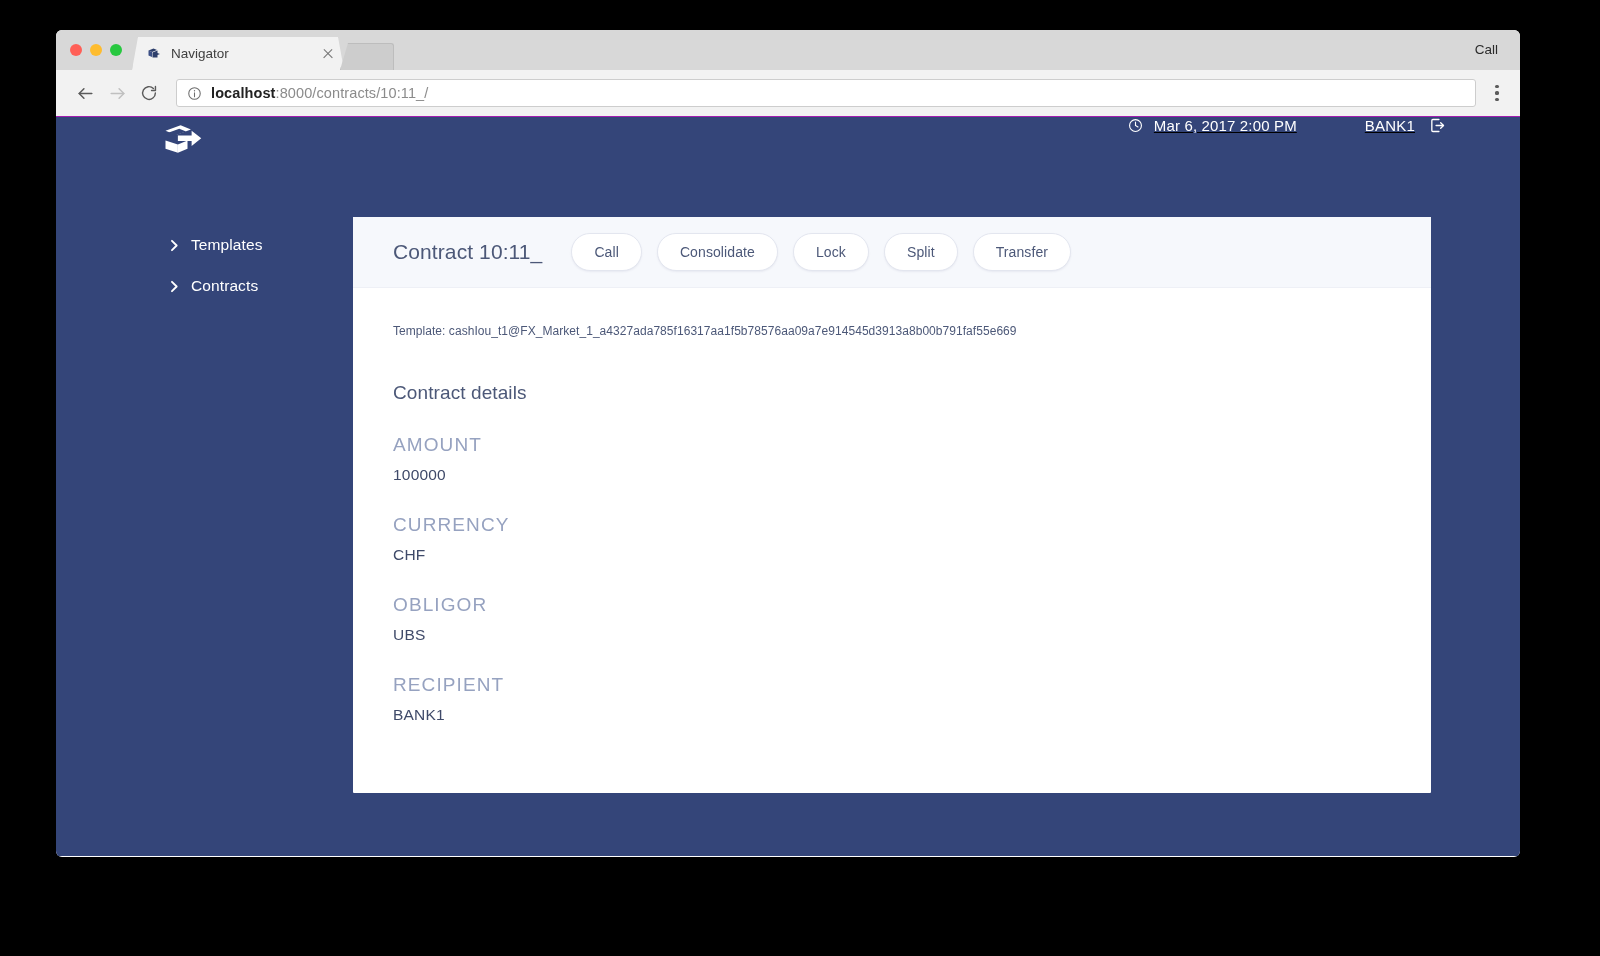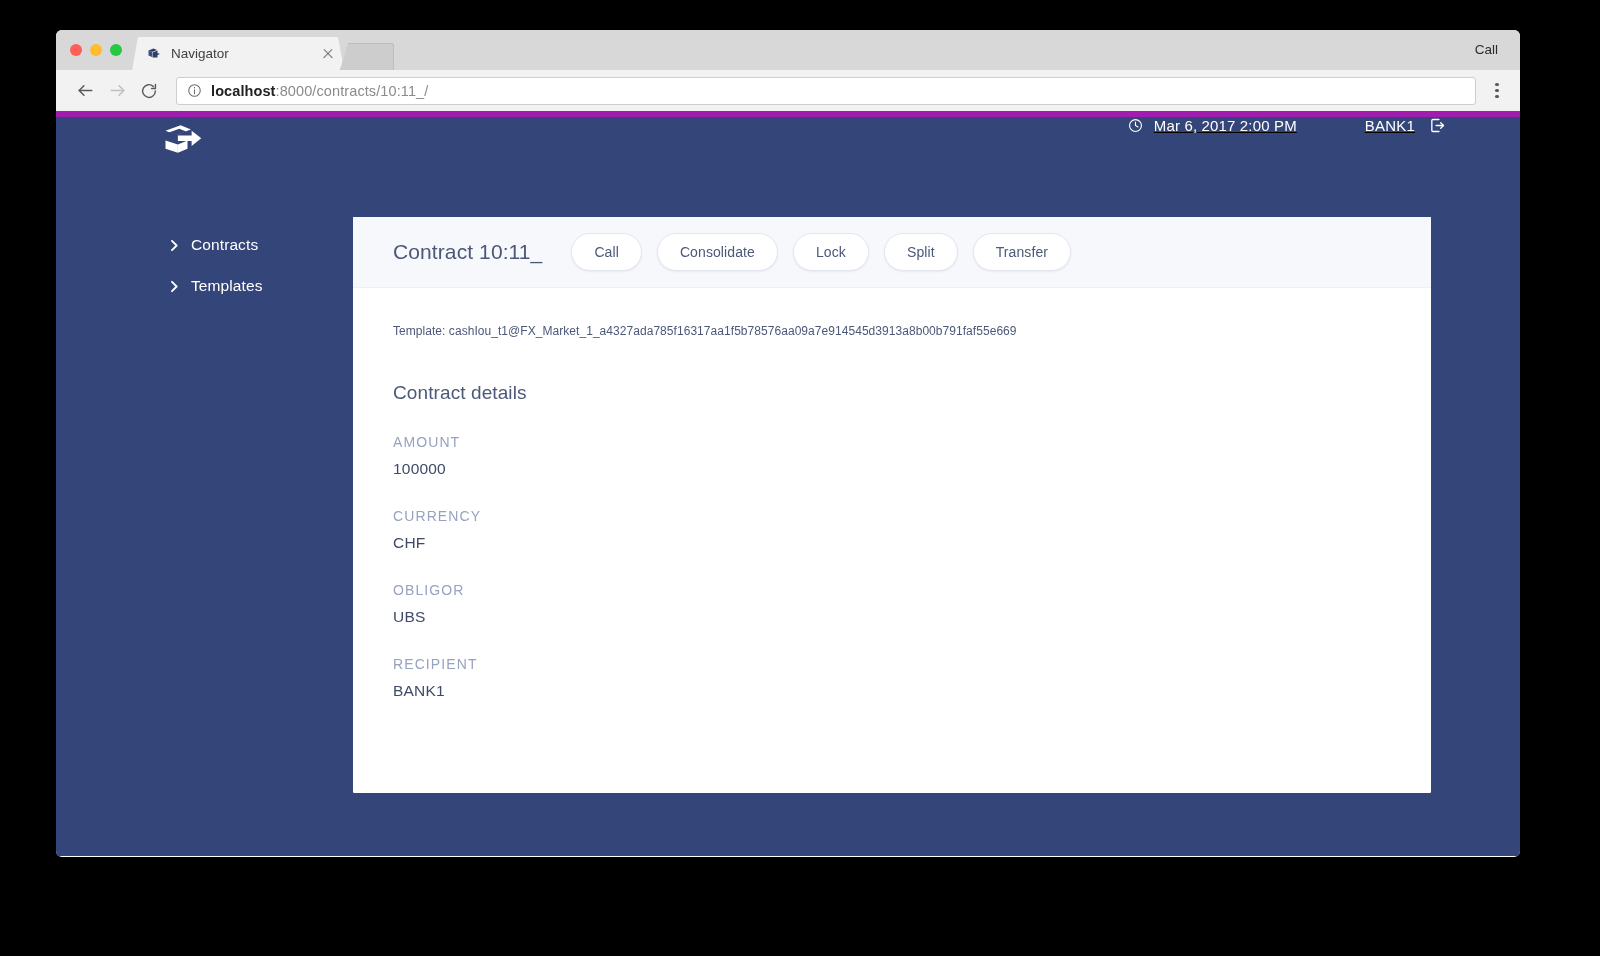--- a/index.html
+++ b/index.html
@@ -105,21 +105,21 @@
     color: #2b2b2b;
     padding: 0 22px 0 0;
     line-height: 40px;
     align-self: center;
   }
 
   
   .toolbar {
     height: 47px;
     background: #f2f2f2;
-    border-bottom: 6px solid #a21caf;
+    border-bottom: 1px solid #a21caf;
     display: flex;
     align-items: center;
     padding: 0 10px 0 14px;
     gap: 2px;
   }
   .nav-btn {
     width: 30px; height: 30px;
     display: flex; align-items: center; justify-content: center;
     border-radius: 50%;
   }
@@ -268,21 +268,21 @@
   }
   .section-title {
     margin-top: 44px;
     font-size: 19px;
     font-weight: 400;
     color: #4c5878;
     letter-spacing: .1px;
   }
   .field { margin-top: 30px; }
   .field-label {
-    font-size: 14px;
+    font-size: 19px;
     color: #96a2c0;
     letter-spacing: 1.1px;
     margin-bottom: 10px;
   }
   .field-value {
     font-size: 15.5px;
     color: #3f4a69;
     letter-spacing: .2px;
   }
 </style>
@@ -380,27 +380,27 @@
       </div>
     </div>
 
     <div class="app-body">
 
       <div class="sidebar">
         <div class="nav-item">
           <svg class="chevron" viewBox="0 0 12 18" fill="none" stroke="#ffffff" stroke-width="2.6" stroke-linecap="round" stroke-linejoin="round">
             <path d="M2.5 2.5L9 9l-6.5 6.5"></path>
           </svg>
-          <span class="nav-label">Contracts</span>
+          <span class="nav-label">Templates</span>
         </div>
         <div class="nav-item">
           <svg class="chevron" viewBox="0 0 12 18" fill="none" stroke="#ffffff" stroke-width="2.6" stroke-linecap="round" stroke-linejoin="round">
             <path d="M2.5 2.5L9 9l-6.5 6.5"></path>
           </svg>
-          <span class="nav-label">Templates</span>
+          <span class="nav-label">Contracts</span>
         </div>
       </div>
 
       <div class="card">
 
         <div class="card-header">
           <span class="card-title">Contract 10:11_</span>
           <button class="action-btn">Call</button>
           <button class="action-btn">Consolidate</button>
           <button class="action-btn">Lock</button>

